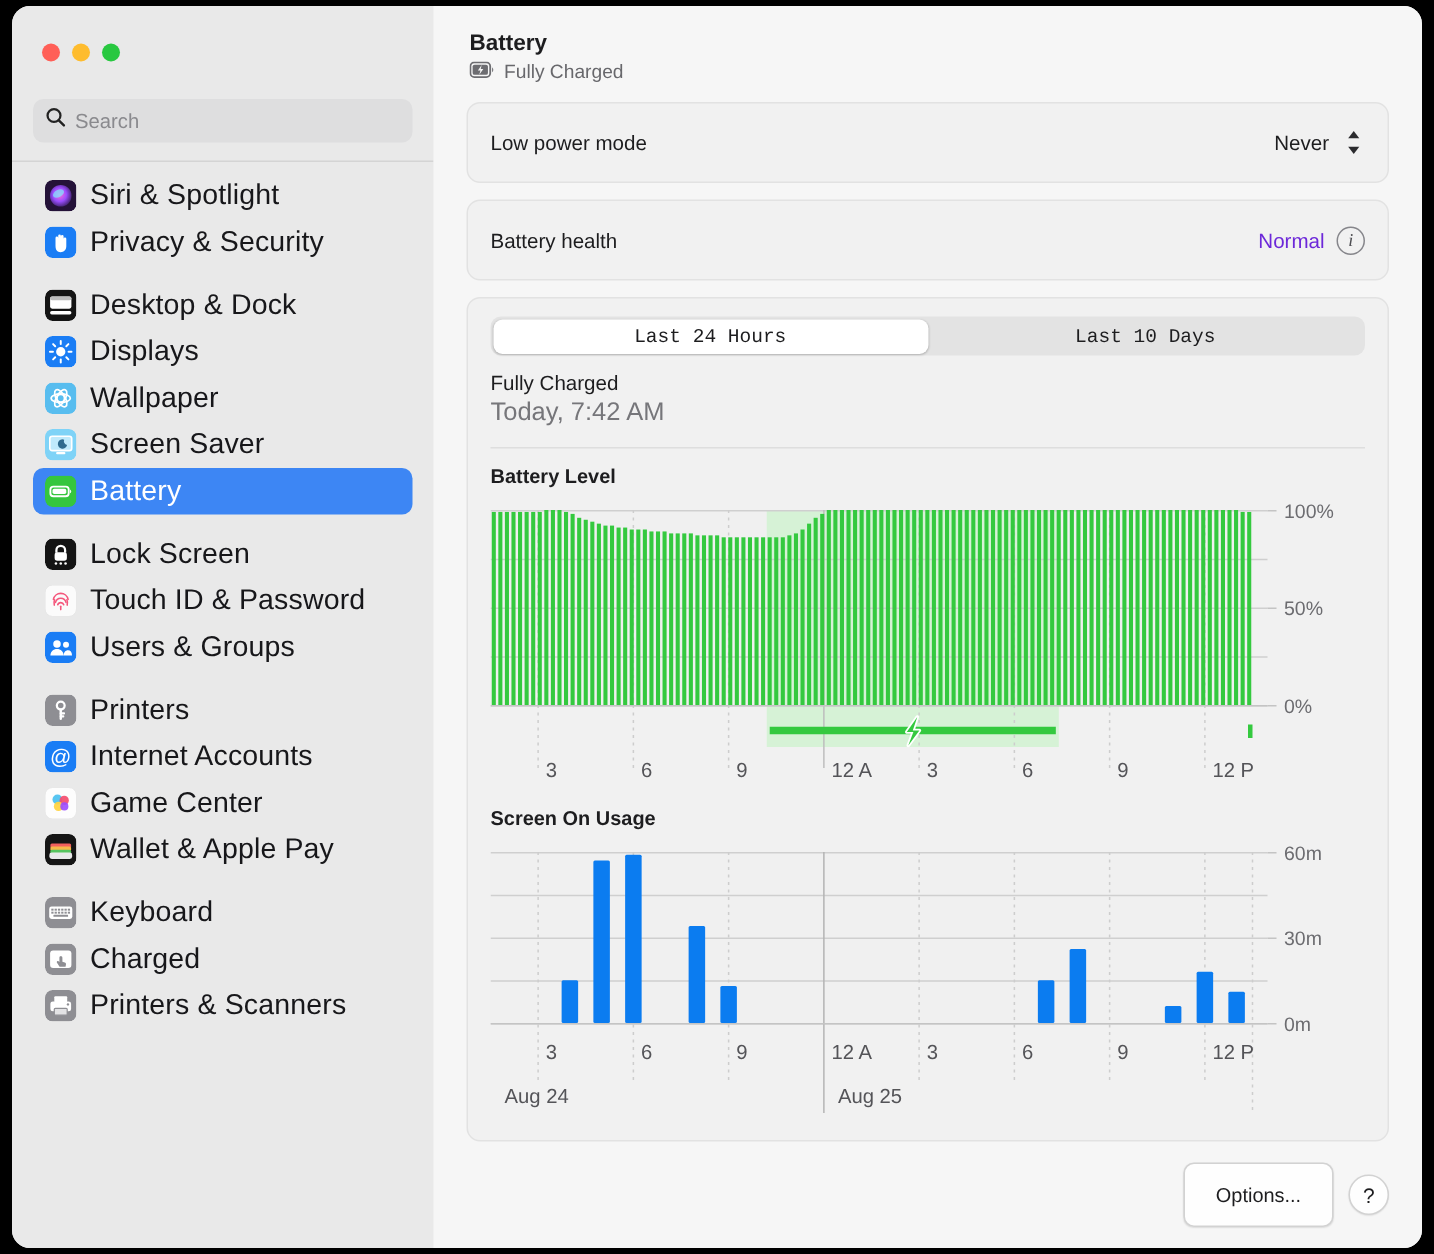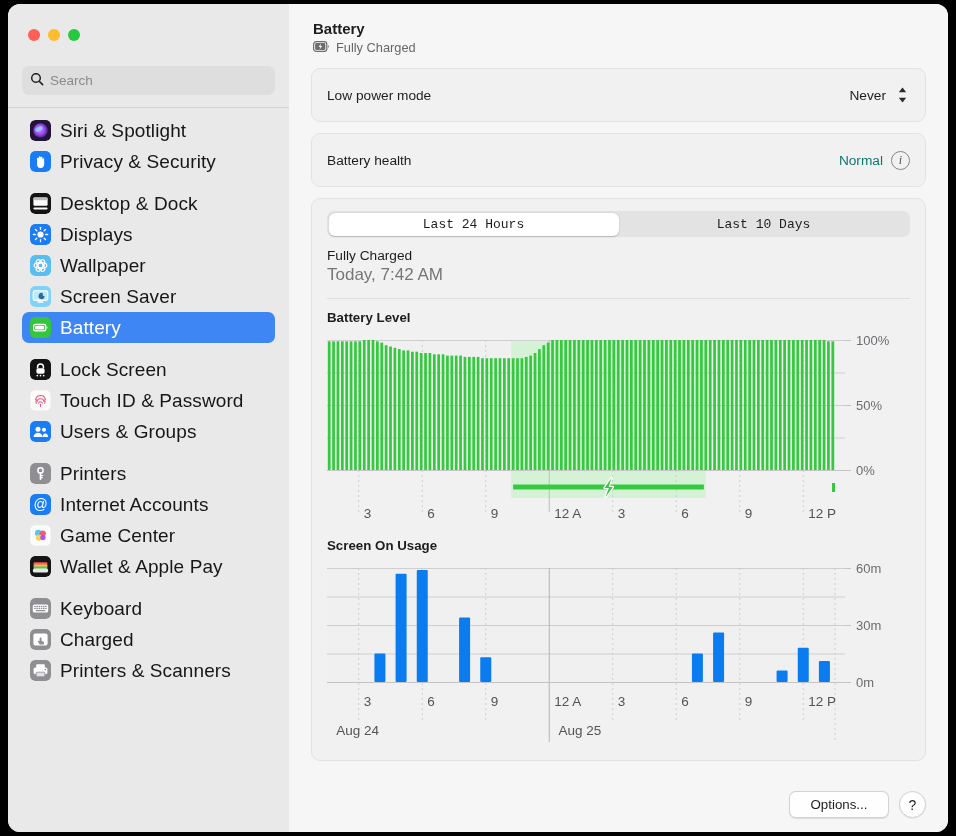--- a/index.html
+++ b/index.html
@@ -106,21 +106,21 @@
   }
   .row {
     height: 52px;
     display: flex; align-items: center;
     padding: 0 15px;
     justify-content: space-between;
   }
   .row-label { font-size: 13.7px; color: #1d1d1f; }
   .row-right { display: flex; align-items: center; gap: 8px; }
   .row-value { font-size: 13.7px; color: #1d1d1f; }
-  .row-value.muted { color: #0f766e; }
+  .row-value.muted { color: #6d28d9; }
 
   .stepper {
     width: 16px; height: 22px;
     display: flex; flex-direction: column;
     align-items: center; justify-content: center; gap: 3px;
   }
   .info-btn {
     width: 19px; height: 19px; border-radius: 50%;
     border: 1.3px solid #86868b;
     display: flex; align-items: center; justify-content: center;
@@ -162,21 +162,21 @@
 
   .chart-block { position: relative; }
   .chart-svg { display: block; }
 
   
   .footer {
     position: absolute; right: 22px; bottom: 14px;
     display: flex; align-items: center; gap: 10px;
   }
   .btn {
-    height: 27px; min-width: 100px;
+    height: 43px; min-width: 100px;
     padding: 0 14px;
     background: #fefefe;
     border: 0.5px solid #d2d2d2;
     border-radius: 7px;
     font-family: "Liberation Sans", sans-serif;
     font-size: 13.3px; color: #1d1d1f;
     box-shadow: 0 0.5px 1px rgba(0,0,0,0.10);
     cursor: default;
   }
   .btn-help {

